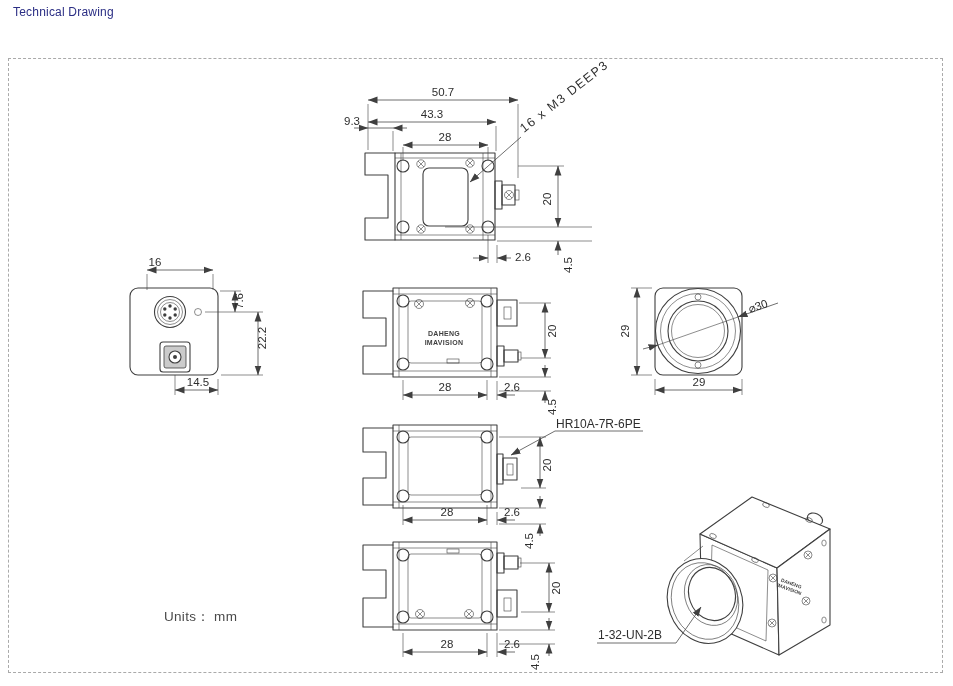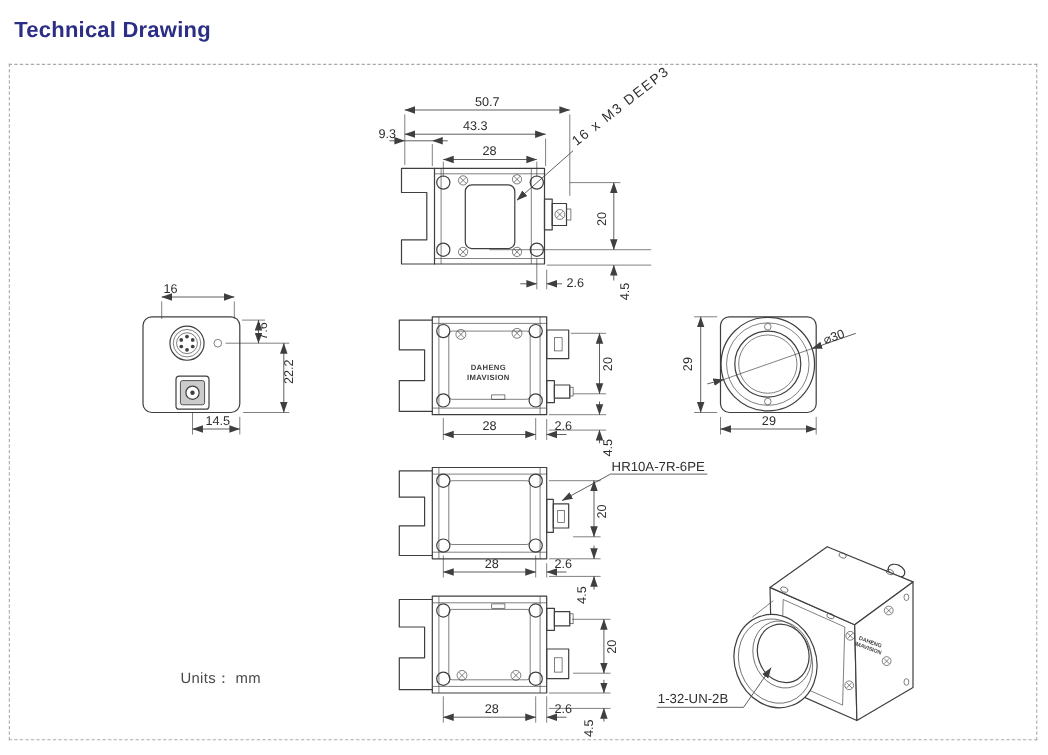--- a/index.html
+++ b/index.html
@@ -1,18 +1,18 @@
 <!DOCTYPE html>
 <html style="--c-title: #2b2e84; --c-line: #3f3f3f; --c-dim: #4a4a4a; --c-border: #aaaaaa; --c-background: #ffffff;"><head>
 <meta charset="utf-8">
 <style>
   html,body{margin:0;padding:0;background:#fff;}
   .stage{position:relative;width:953px;height:686px;background:var(--c-background,#fff);
          font-family:"Liberation Sans",sans-serif;overflow:hidden;}
-  .page-title{position:absolute;left:13px;top:17px;margin:0;font-size:20px;font-weight:700;
+  .page-title{position:absolute;left:13px;top:5px;margin:0;font-size:12px;font-weight:400;
               letter-spacing:.2px;color:var(--c-title,#2b2e84);}
   .draw-border{position:absolute;left:8px;top:58px;width:933px;height:613px;
                border:1px dashed var(--c-border,#aaaaaa);}
   svg{position:absolute;left:0;top:0;}
   .ol{fill:none;stroke:var(--c-line,#3f3f3f);stroke-width:1.1;stroke-linejoin:round;stroke-linecap:round;}
   .olw{fill:#fff;stroke:var(--c-line,#3f3f3f);stroke-width:1.1;stroke-linejoin:round;}
   .th{fill:none;stroke:var(--c-line,#3f3f3f);stroke-width:.6;}
   .dm{fill:none;stroke:var(--c-dim,#4a4a4a);stroke-width:.8;}
   .pin{fill:var(--c-line,#3f3f3f);stroke:none;}
   .gfill{fill:#cbcbcb;stroke:var(--c-line,#3f3f3f);stroke-width:.8;}

